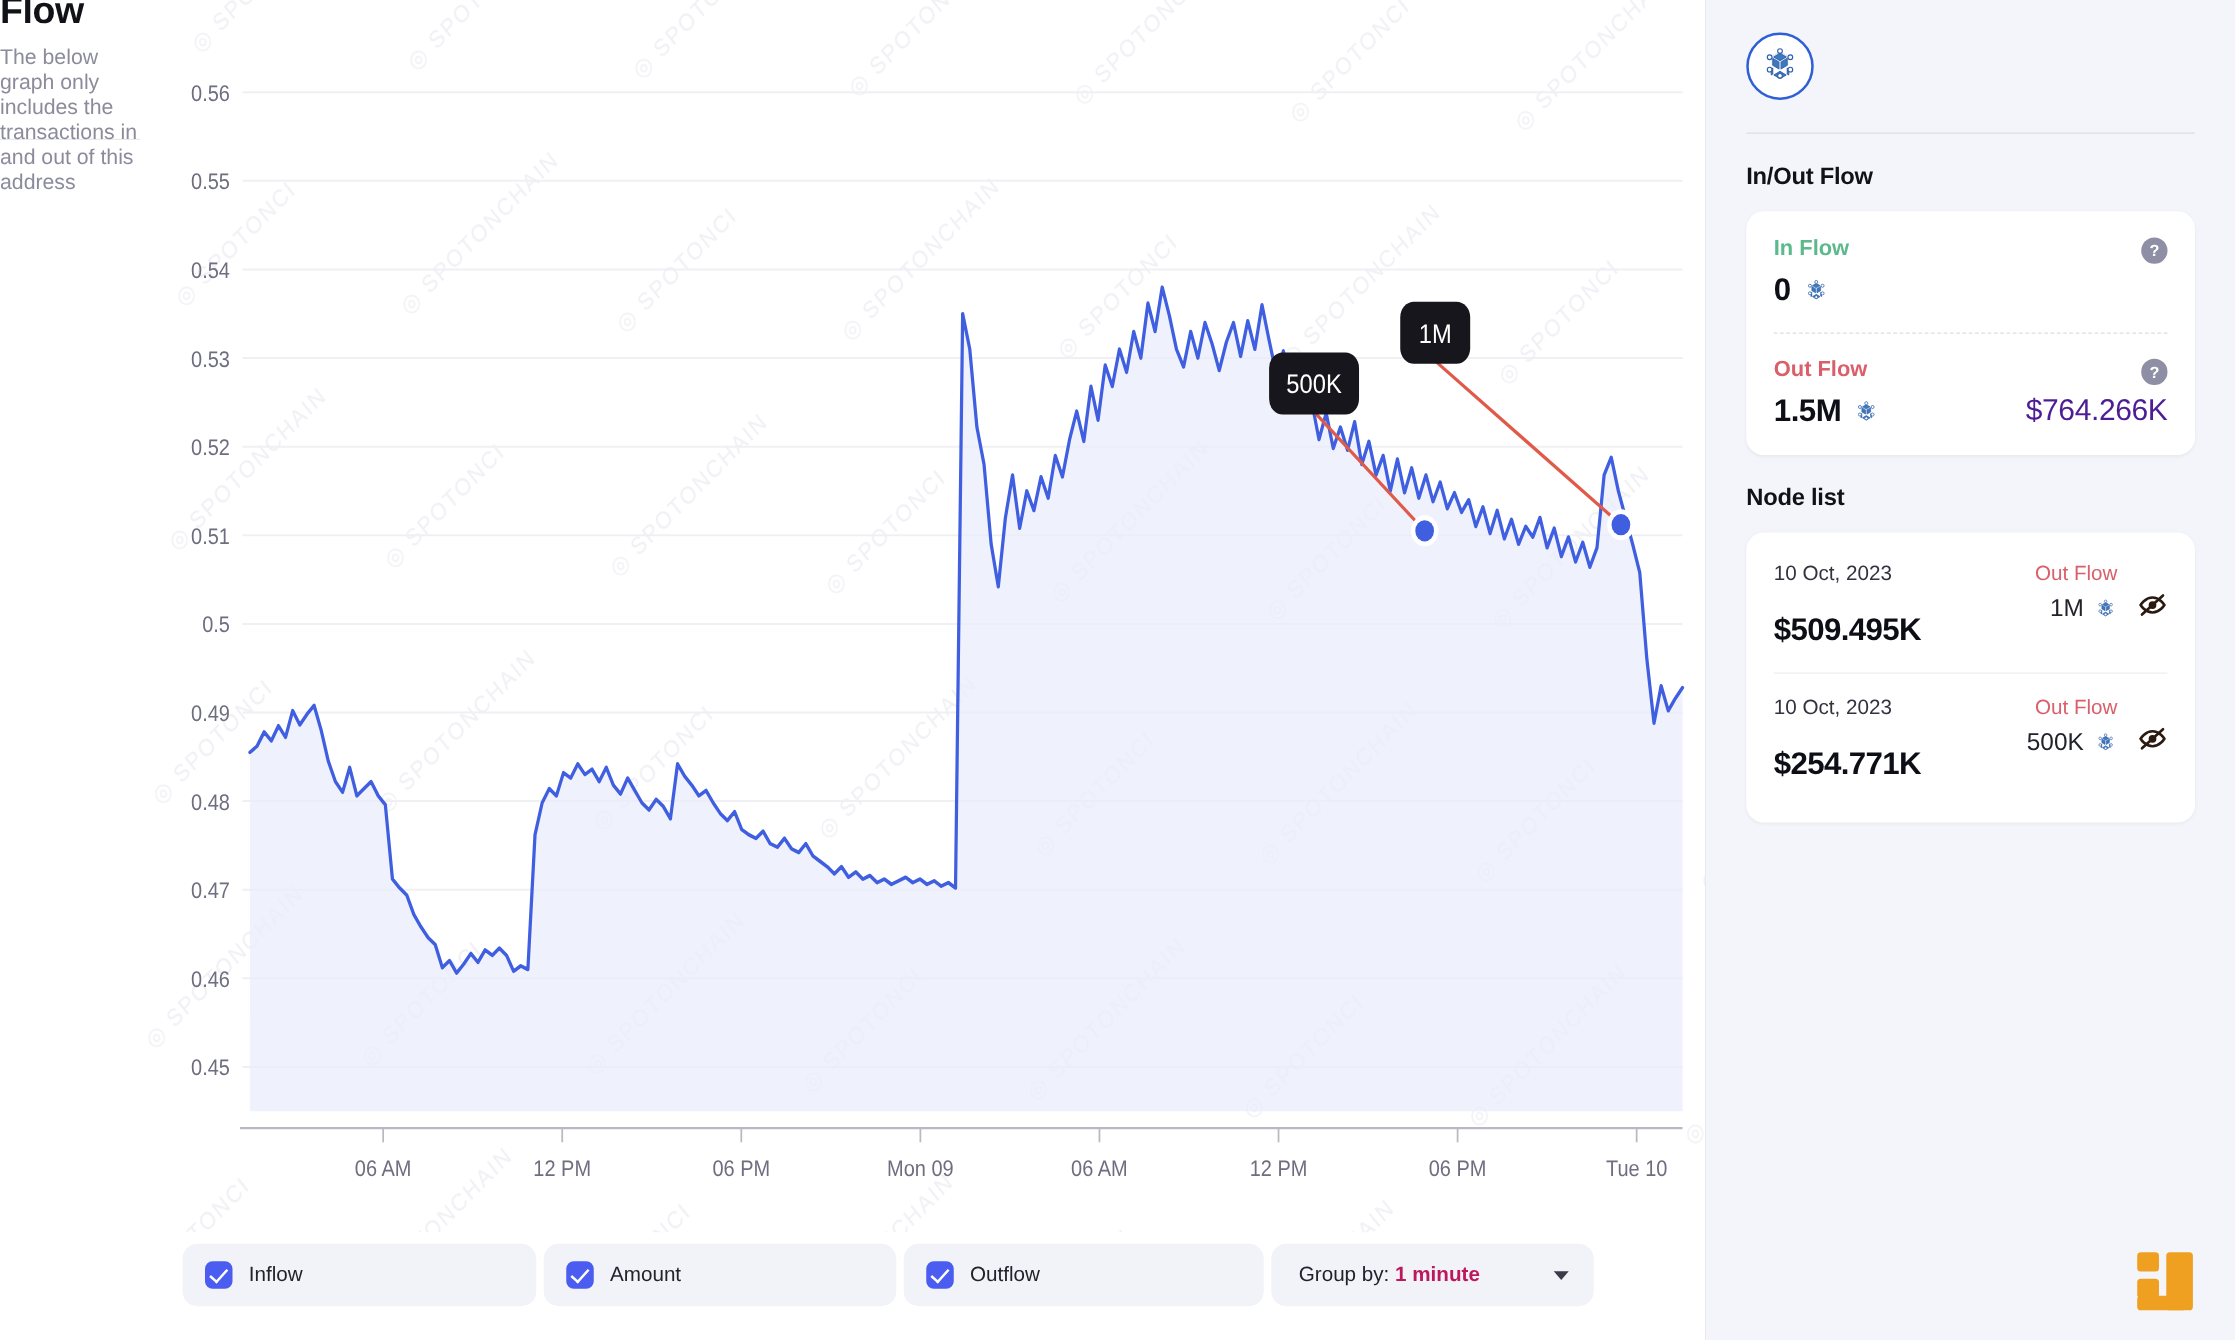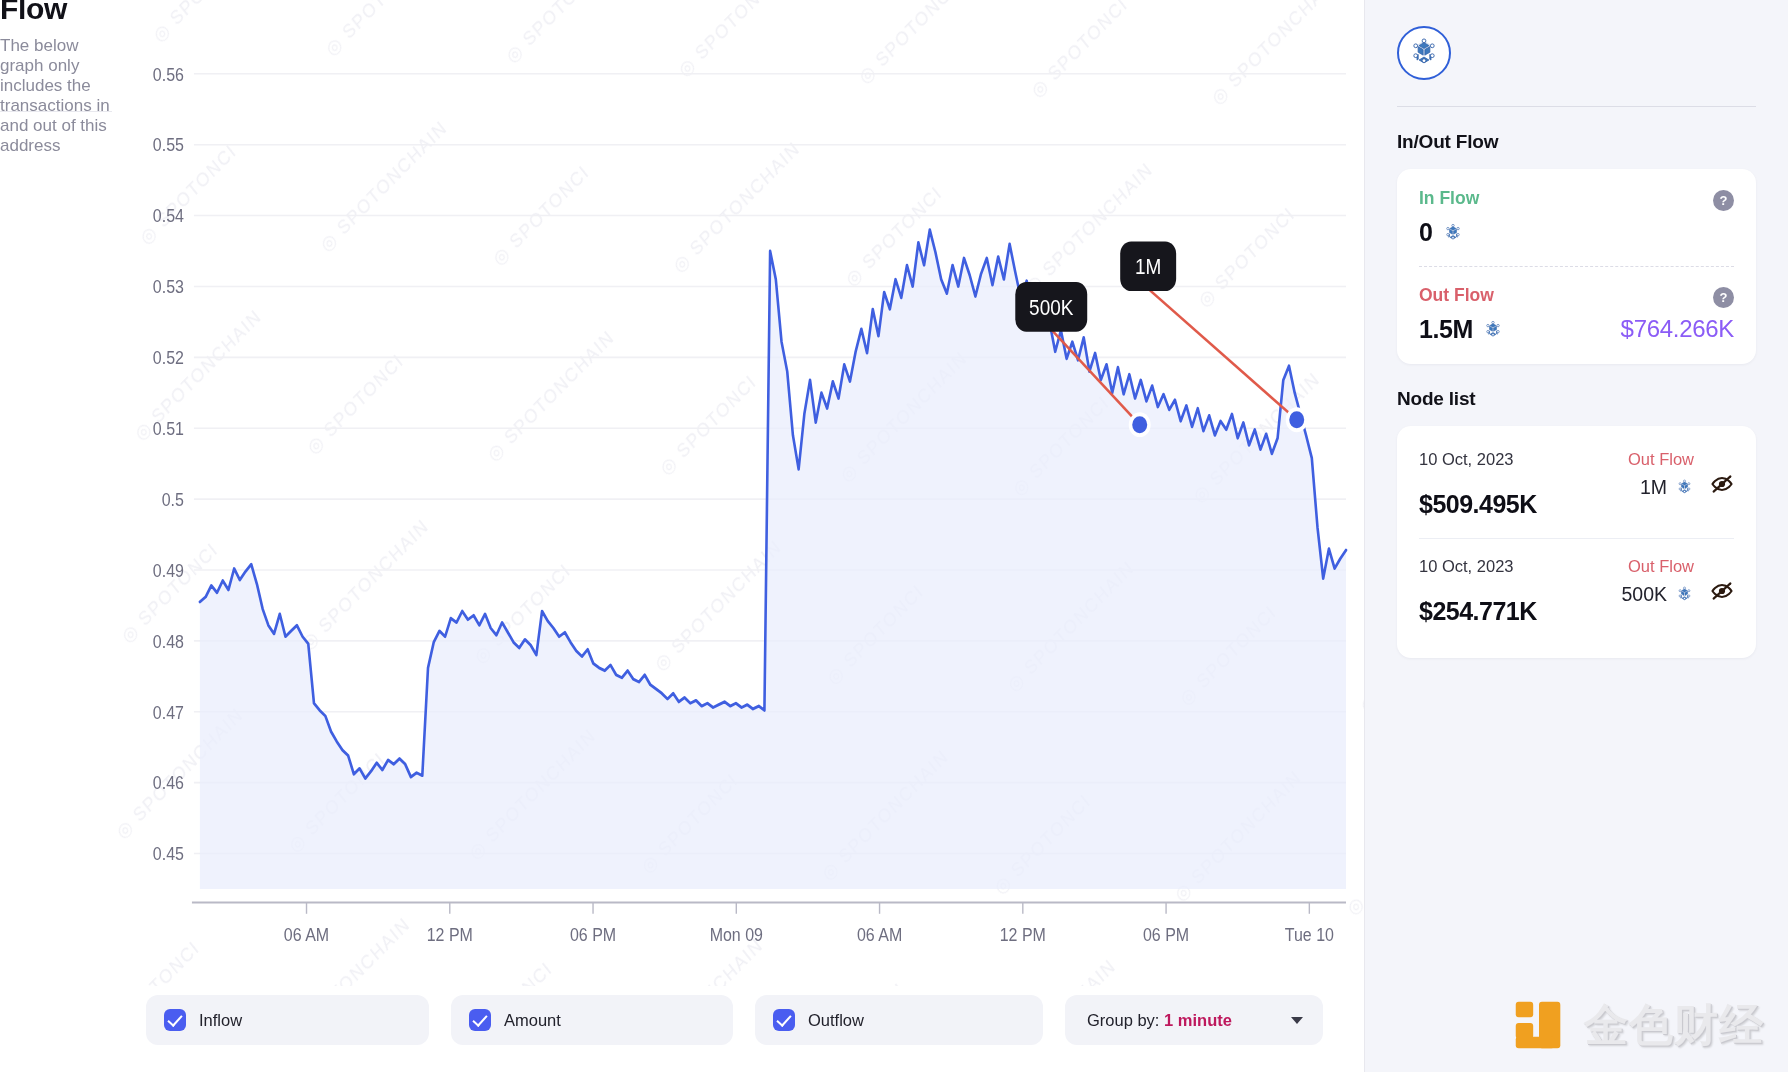--- a/index.html
+++ b/index.html
@@ -40,21 +40,21 @@
     display: flex; flex-direction: column;
     border-right: 1px solid #e8e8ee;
   }
   .chart-area { position: relative; flex: 1; min-height: 0; }
   .chart-svg { position: absolute; inset: 0; width: 100%; height: 100%; display: block; }
 
   
   .controls {
     height: 86px; flex: 0 0 86px;
     display: flex; align-items: center;
-    gap: 22px; padding: 0 34px 18px 34px;
+    gap: 6px; padding: 0 34px 18px 34px;
   }
   .chip {
     height: 50px; border-radius: 12px;
     background: #f2f3f8;
     display: flex; align-items: center;
     padding: 0 18px; gap: 13px;
     cursor: pointer; user-select: none;
   }
   .chip.c1 { width: 283px; }
   .chip.c2 { width: 288px; }
@@ -107,21 +107,21 @@
   .flow-row { position: relative; }
   .flow-label { font-size: 17.5px; font-weight: 700; }
   .flow-label.in { color: #5bb98c; }
   .flow-label.out { color: #d9606b; }
   .flow-val {
     margin-top: 9px; display: flex; align-items: center; gap: 9px;
     font-size: 25px; font-weight: 800; color: #0e0e16; letter-spacing: -0.4px;
   }
   .flow-usd {
     position: absolute; right: 0; bottom: 1px;
-    font-size: 24px; color: #8b5cf6; font-weight: 400; letter-spacing: -0.3px;
+    font-size: 24px; color: #4c1d95; font-weight: 400; letter-spacing: -0.3px;
   }
   .qmark {
     position: absolute; right: 0; top: 2px;
     width: 21px; height: 21px; border-radius: 50%;
     background: #8e8ea4; color: #fff;
     font-size: 13px; font-weight: 700;
     display: flex; align-items: center; justify-content: center;
     cursor: pointer;
   }
   .dashed {
@@ -436,18 +436,17 @@
 
       </div>
 
       <div class="jinse">
         <svg class="jinse-mark" viewBox="0 0 64 64">
           <rect x="32" y="8" width="22" height="48" rx="3" fill="#f0a020"></rect>
           <rect x="8" y="8" width="18" height="16" rx="3" fill="#f0a020"></rect>
           <rect x="8" y="30" width="18" height="16" rx="3" fill="#f0a020"></rect>
           <rect x="8" y="44" width="40" height="12" rx="3" fill="#f0a020"></rect>
         </svg>
-        <span class="jinse-text">金色财经</span>
       </div>
 
     </div>
   </div>
 </div>
 
 </body></html>

